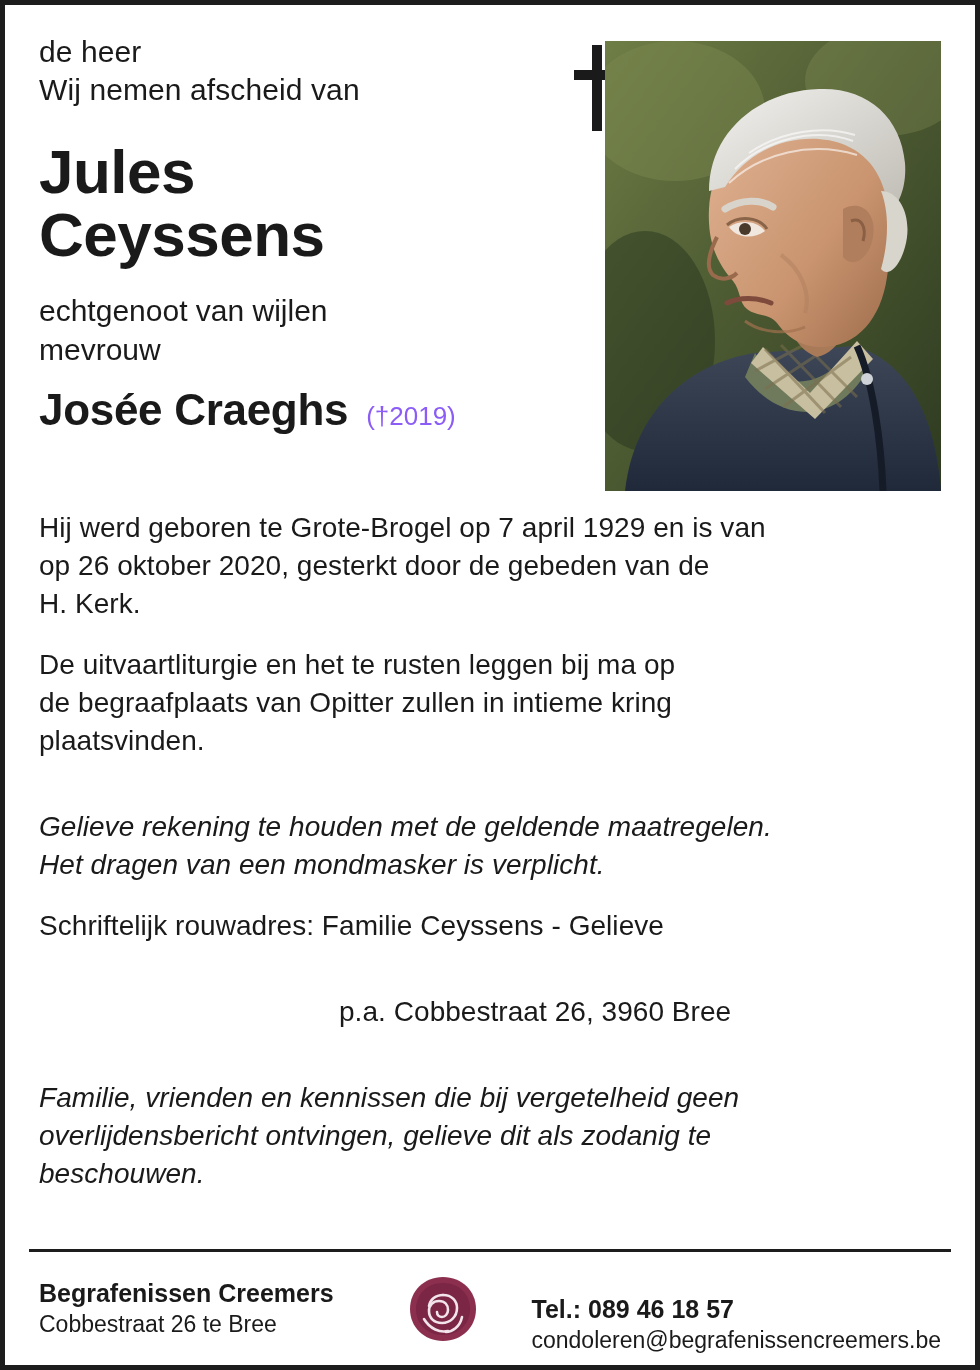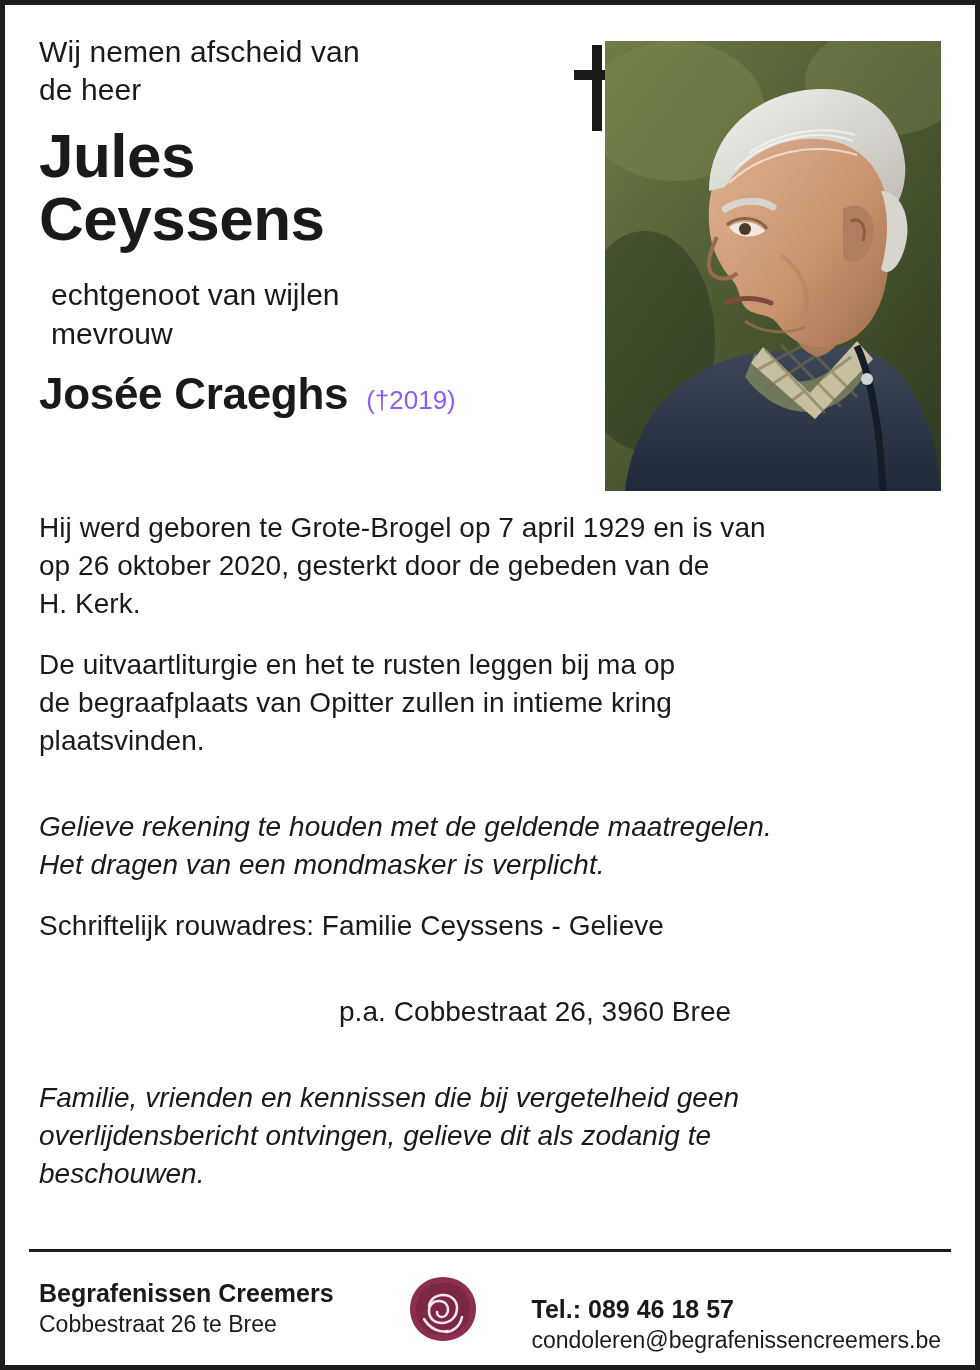--- a/index.html
+++ b/index.html
@@ -41,31 +41,31 @@
     color: #1a1a1a;
     margin: 6px 0 0 0;
     max-width: 520px;
   }
   .intro-line2 { display:block; }
   .deceased-name {
     font-size: 62px;
     font-weight: bold;
     line-height: 1.02;
     letter-spacing: -0.5px;
-    margin: 14px 0 0 0;
+    margin: 30px 0 0 0;
     max-width: 560px;
   }
   .deceased-name .ln { display:block; }
   .spouse-intro {
     font-size: 30px;
     line-height: 1.28;
     margin: 26px 0 0 0;
     max-width: 520px;
   }
-  .spouse-intro .ln { display:block;margin-left:12px; }
+  .spouse-intro .ln { display:block; }
   .spouse-row {
     margin-top: 16px;
     display: flex;
     align-items: baseline;
     gap: 18px;
   }
   .spouse-name {
     font-size: 44px;
     font-weight: bold;
     letter-spacing: -0.3px;
@@ -171,22 +171,22 @@
 </style>
 </head>
 <body>
 
 <div class="card">
   <div class="inner">
 
     <div class="top">
 
       <div class="intro">
+        <span class="ln intro-line2">de heer</span>
         <span class="ln">Wij nemen afscheid van</span>
-        <span class="ln intro-line2">de heer</span>
       </div>
 
       <div class="deceased-name">
         <span class="ln">Jules</span>
         <span class="ln">Ceyssens</span>
       </div>
 
       <div class="spouse-intro">
         <span class="ln">echtgenoot van wijlen</span>
         <span class="ln">mevrouw</span>

